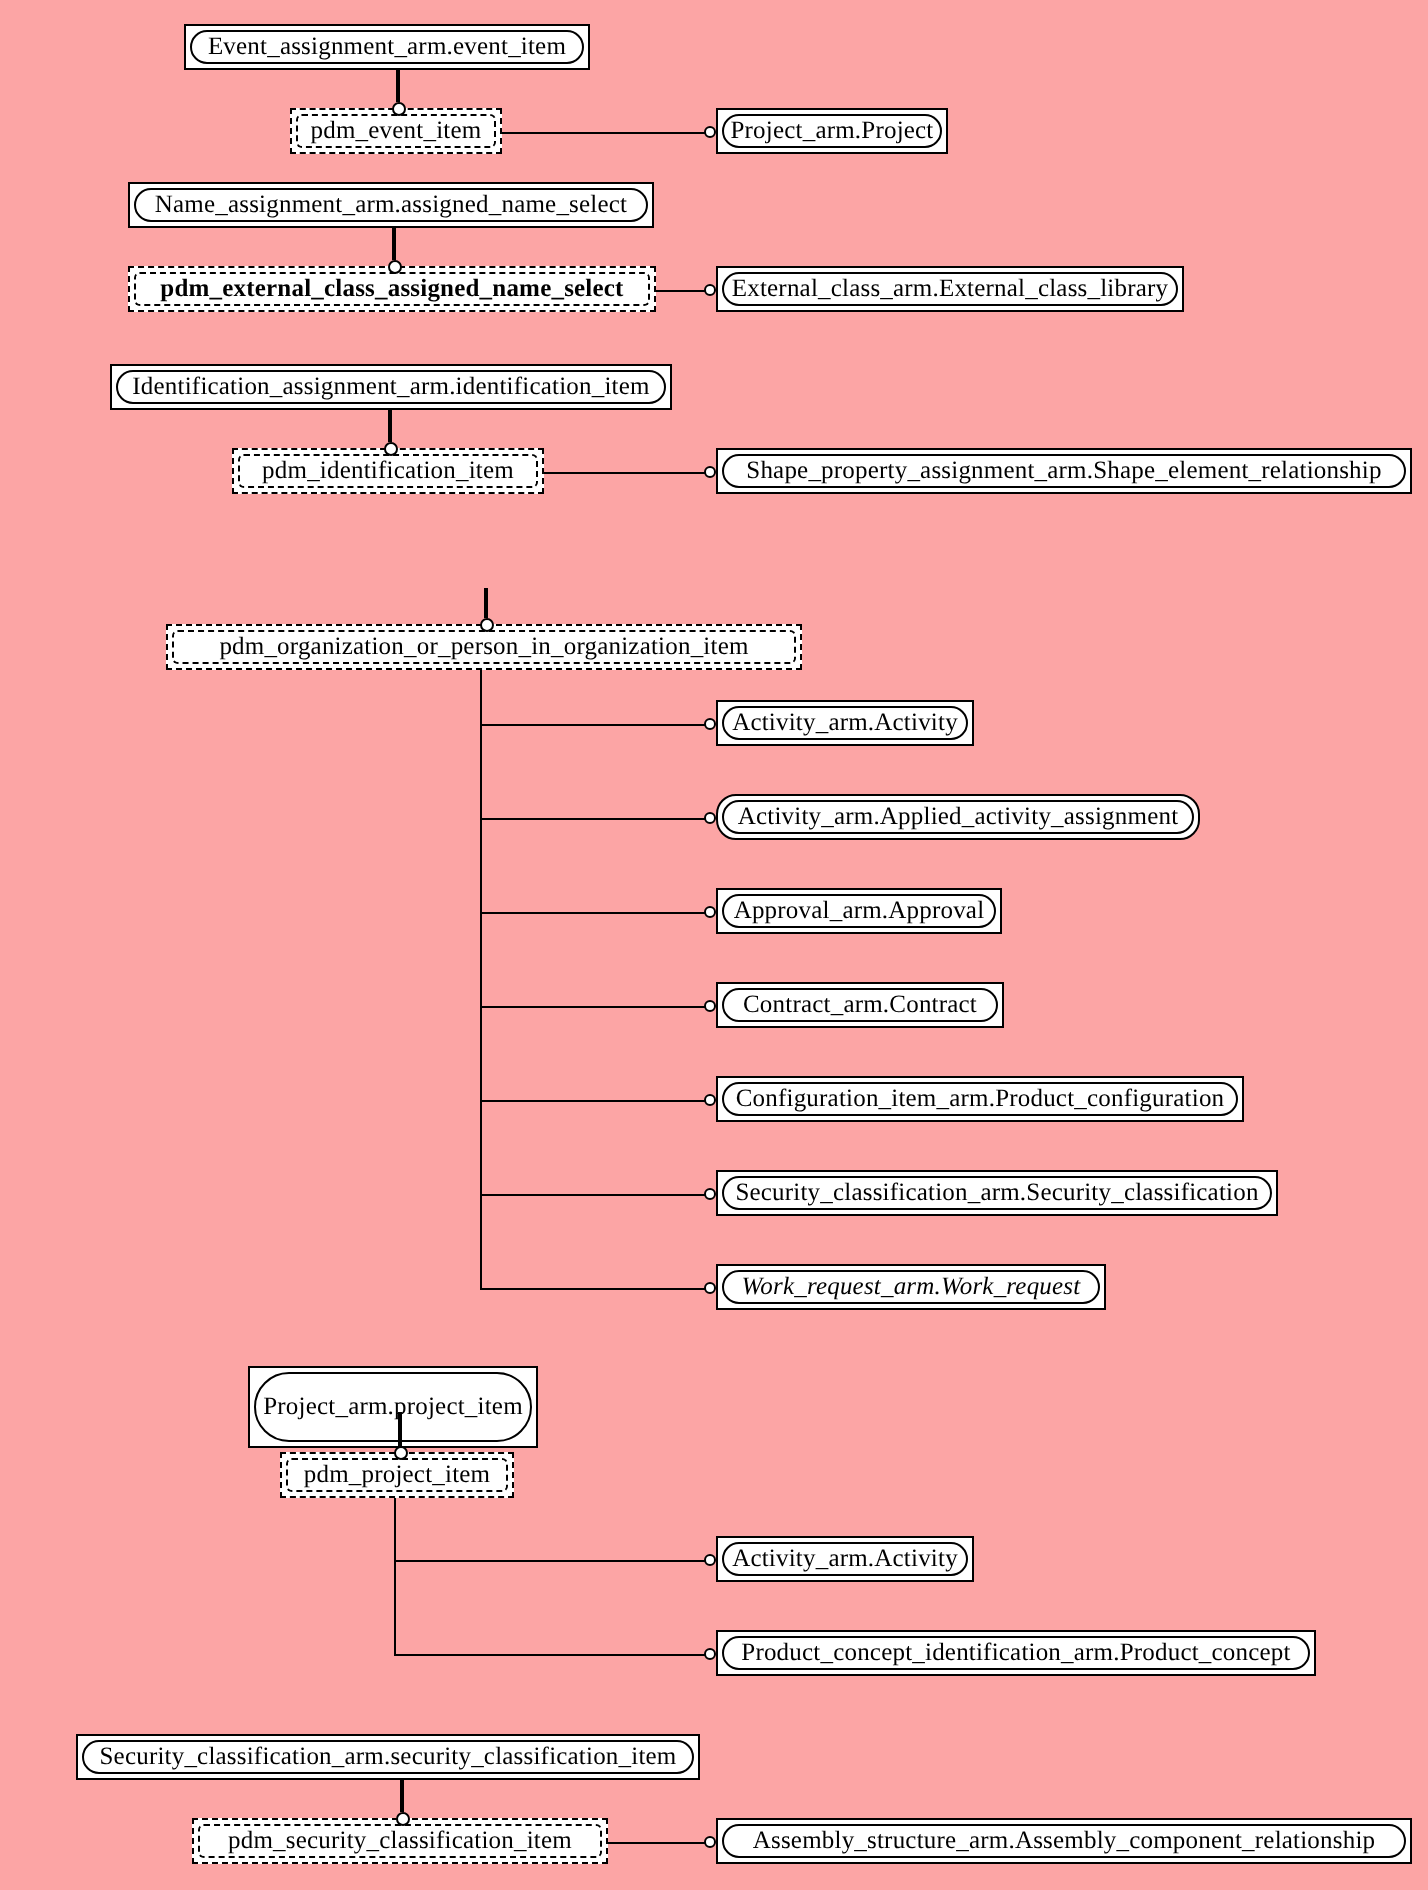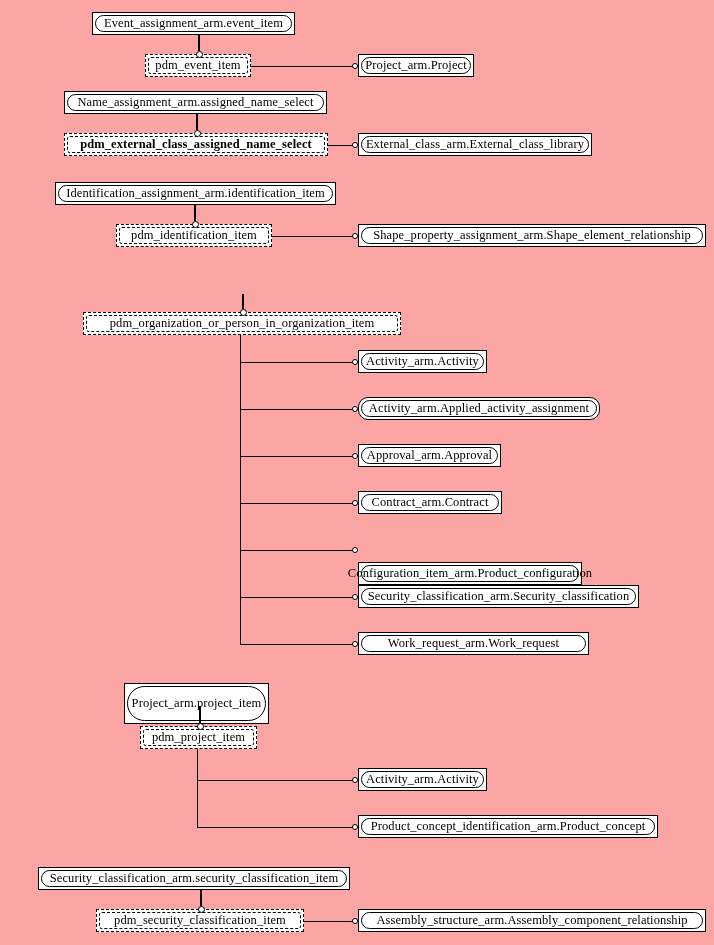--- a/index.html
+++ b/index.html
@@ -143,31 +143,31 @@
     <div class="node" style="left: 358px; top: 444px; width: 143px; height: 23px;">
       <div class="inner">Approval_arm.Approval</div>
     </div>
     <div class="hline" style="left: 240px; top: 456px; width: 114px;"></div>
     <div class="circ sm" style="left: 352px; top: 453px;"></div>
     <div class="node" style="left: 358px; top: 491px; width: 144px; height: 23px;">
       <div class="inner">Contract_arm.Contract</div>
     </div>
     <div class="hline" style="left: 240px; top: 503px; width: 114px;"></div>
     <div class="circ sm" style="left: 352px; top: 500px;"></div>
-    <div class="node" style="left: 358px; top: 538px; width: 224px; height: 23px; margin-top: 24px;">
+    <div class="node" style="left: 358px; top: 538px; width: 264px; height: 23px;">
       <div class="inner">Configuration_item_arm.Product_configuration</div>
     </div>
     <div class="hline" style="left: 240px; top: 550px; width: 114px;"></div>
     <div class="circ sm" style="left: 352px; top: 547px;"></div>
     <div class="node" style="left: 358px; top: 585px; width: 281px; height: 23px;">
       <div class="inner">Security_classification_arm.Security_classification</div>
     </div>
     <div class="hline" style="left: 240px; top: 597px; width: 114px;"></div>
     <div class="circ sm" style="left: 352px; top: 594px;"></div>
-    <div class="node" style="left: 358px; top: 632px; width: 231px; height: 23px;">
+    <div class="node" style="left: 358px; top: 632px; width: 195px; height: 23px; font-style: italic;">
       <div class="inner">Work_request_arm.Work_request</div>
     </div>
     <div class="hline" style="left: 240px; top: 644px; width: 114px;"></div>
     <div class="circ sm" style="left: 352px; top: 641px;"></div>
     <div class="node" style="left: 124px; top: 683px; width: 145px; height: 41px;">
       <div class="inner">Project_arm.project_item</div>
     </div>
     <div class="node sel" style="left: 140px; top: 726px; width: 117px; height: 23px;">
       <div class="inner">pdm_project_item</div>
     </div>

